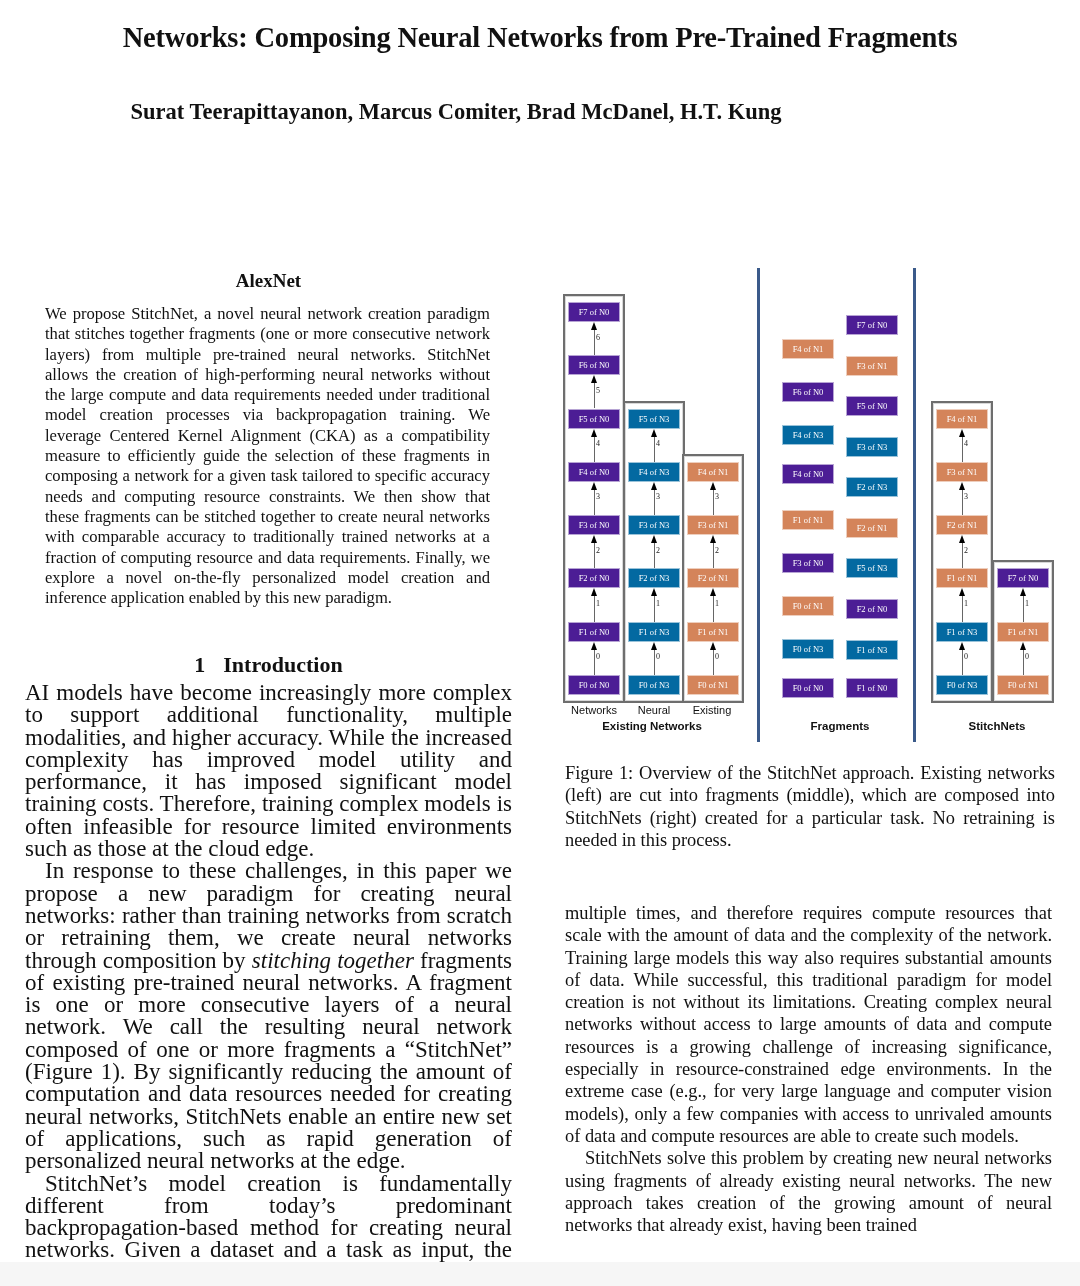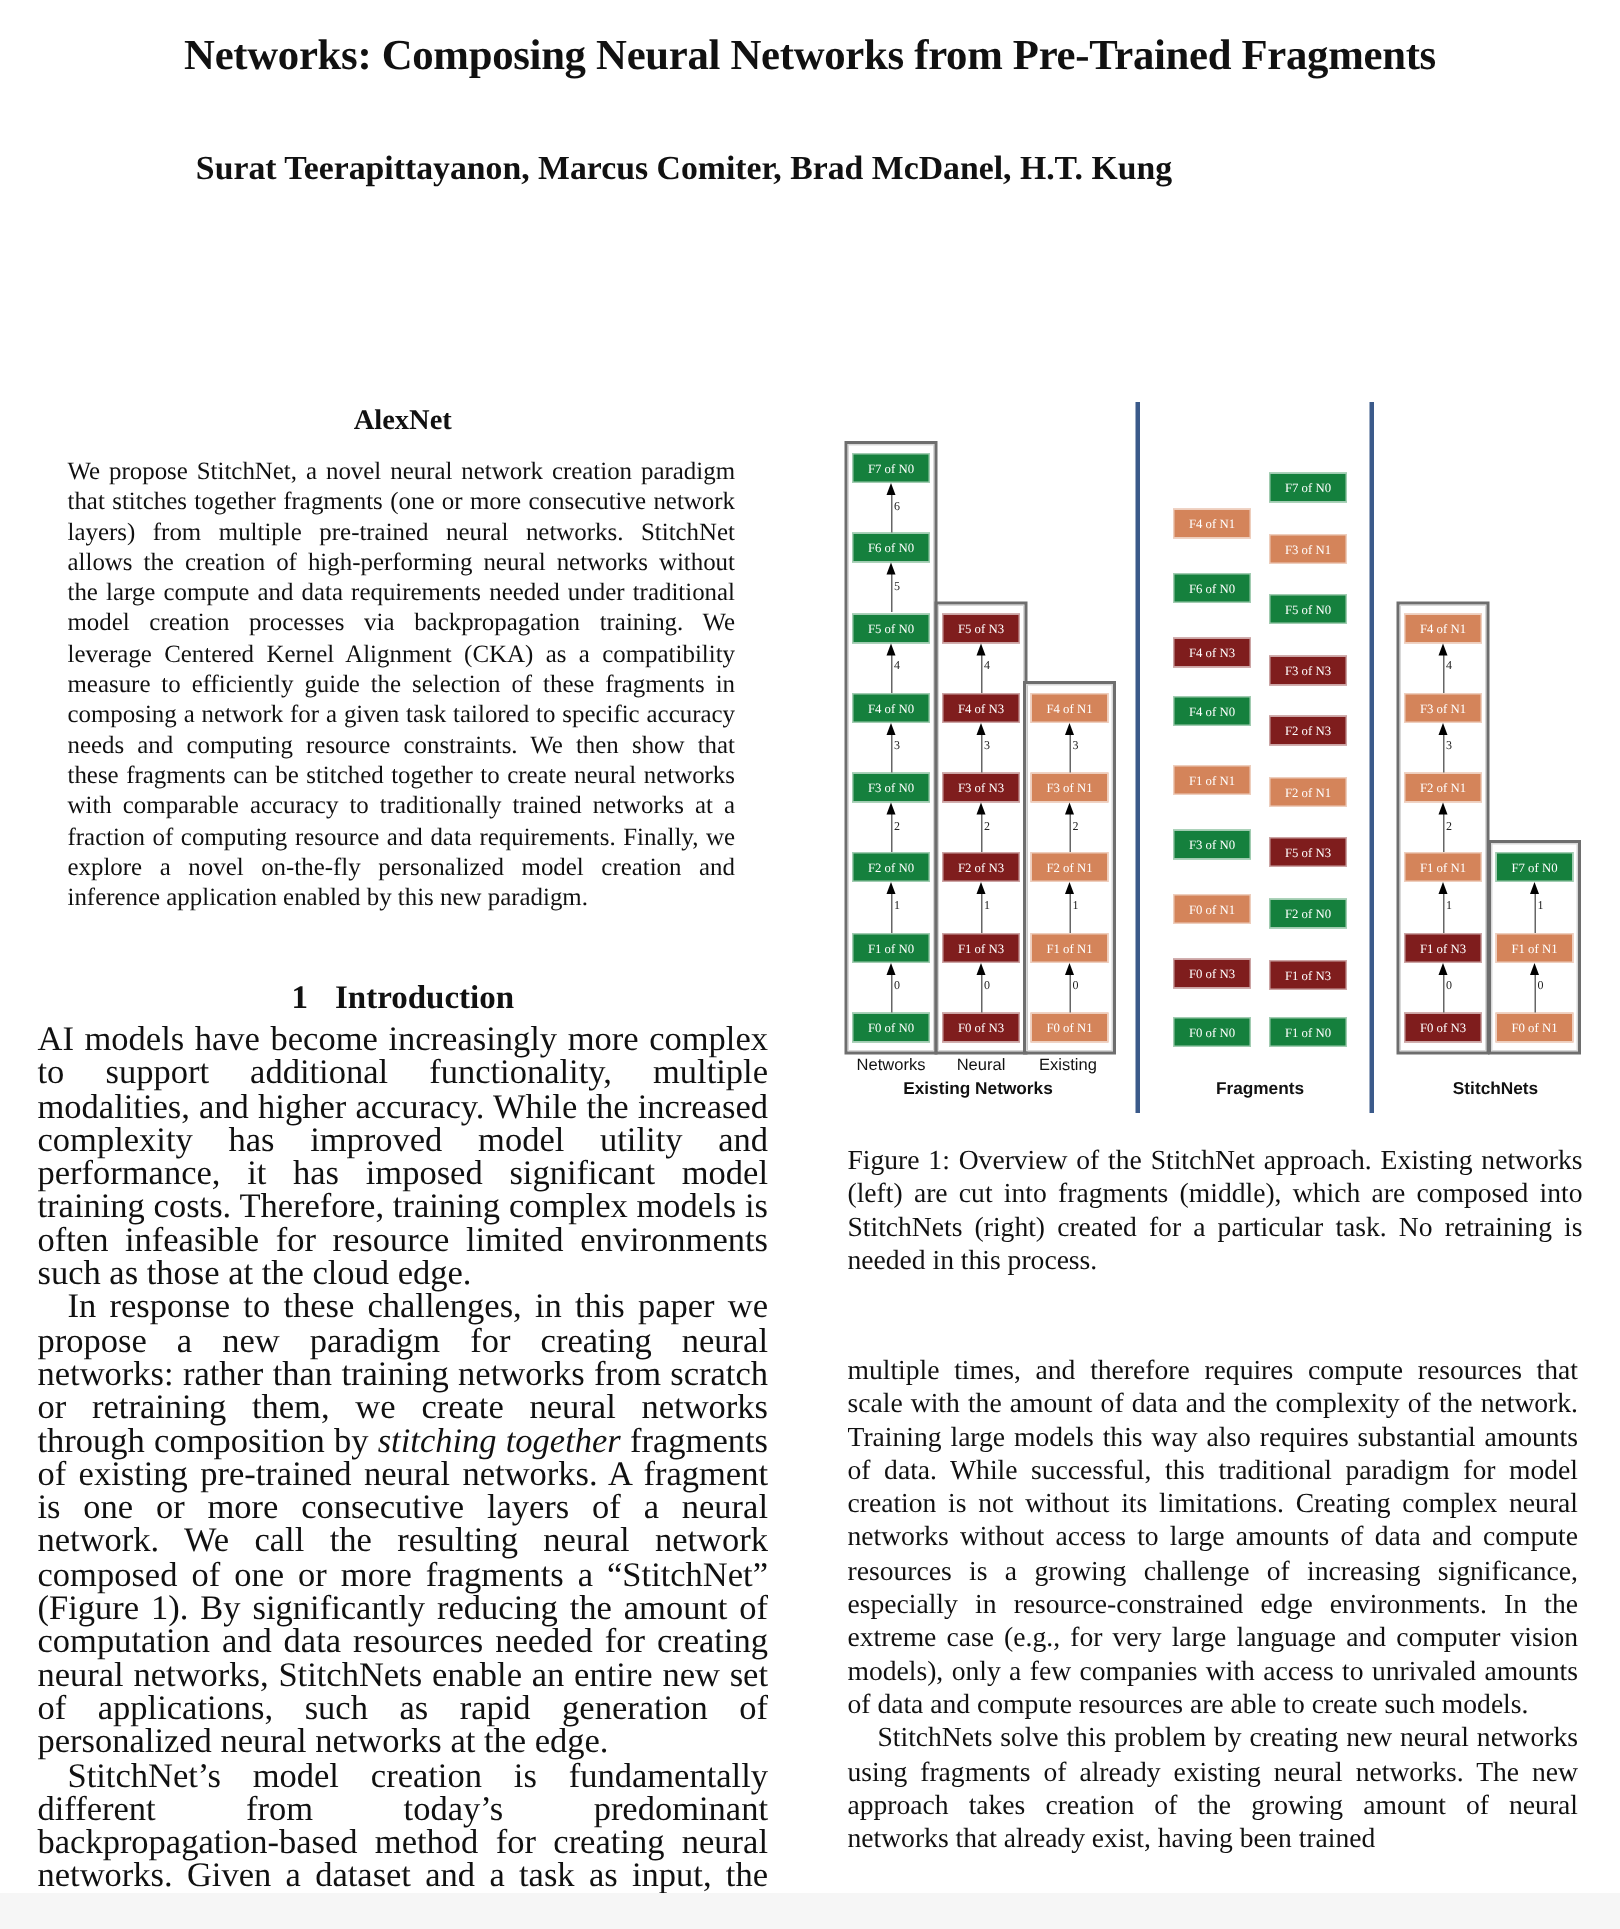--- a/index.html
+++ b/index.html
@@ -47,22 +47,22 @@
   .figure * { pointer-events: auto; }
   .net-frame {
     position: absolute; border: 2px solid #6e6e6e; box-shadow: inset 0 0 0 1px #d8d8d8; box-sizing: border-box;
   }
   .frag {
     position: absolute; width: 52px; height: 20px; color: #fff;
     font-family: "Liberation Serif", "DejaVu Serif", serif; font-size: 8.5px;
     display: flex; align-items: center; justify-content: center; box-sizing: border-box;
     border: 1px solid rgba(255,255,255,0.6);
   }
-  .c-N0 { background: #15803d; }
-  .c-N3 { background: #7f1d1d; }
+  .c-N0 { background: #4c1d95; }
+  .c-N3 { background: #0369a1; }
   .c-N1 { background: #d4845a; }
   .edge { position: absolute; width: 1px; background: #666; }
   .arrowhead {
     position: absolute; width: 0; height: 0;
     border-left: 3.5px solid transparent; border-right: 3.5px solid transparent;
     border-bottom: 8px solid #000;
   }
   .edge-label { position: absolute; font-size: 8px; color: #222; font-family: "Liberation Serif", serif; }
   .divider { position: absolute; width: 3px; background: #3b5a8a; top: 268px; height: 474px; }
   .net-name { position: absolute; font-family: "Liberation Sans", "DejaVu Sans", sans-serif; font-size: 11px; color: #111; text-align: center; }

